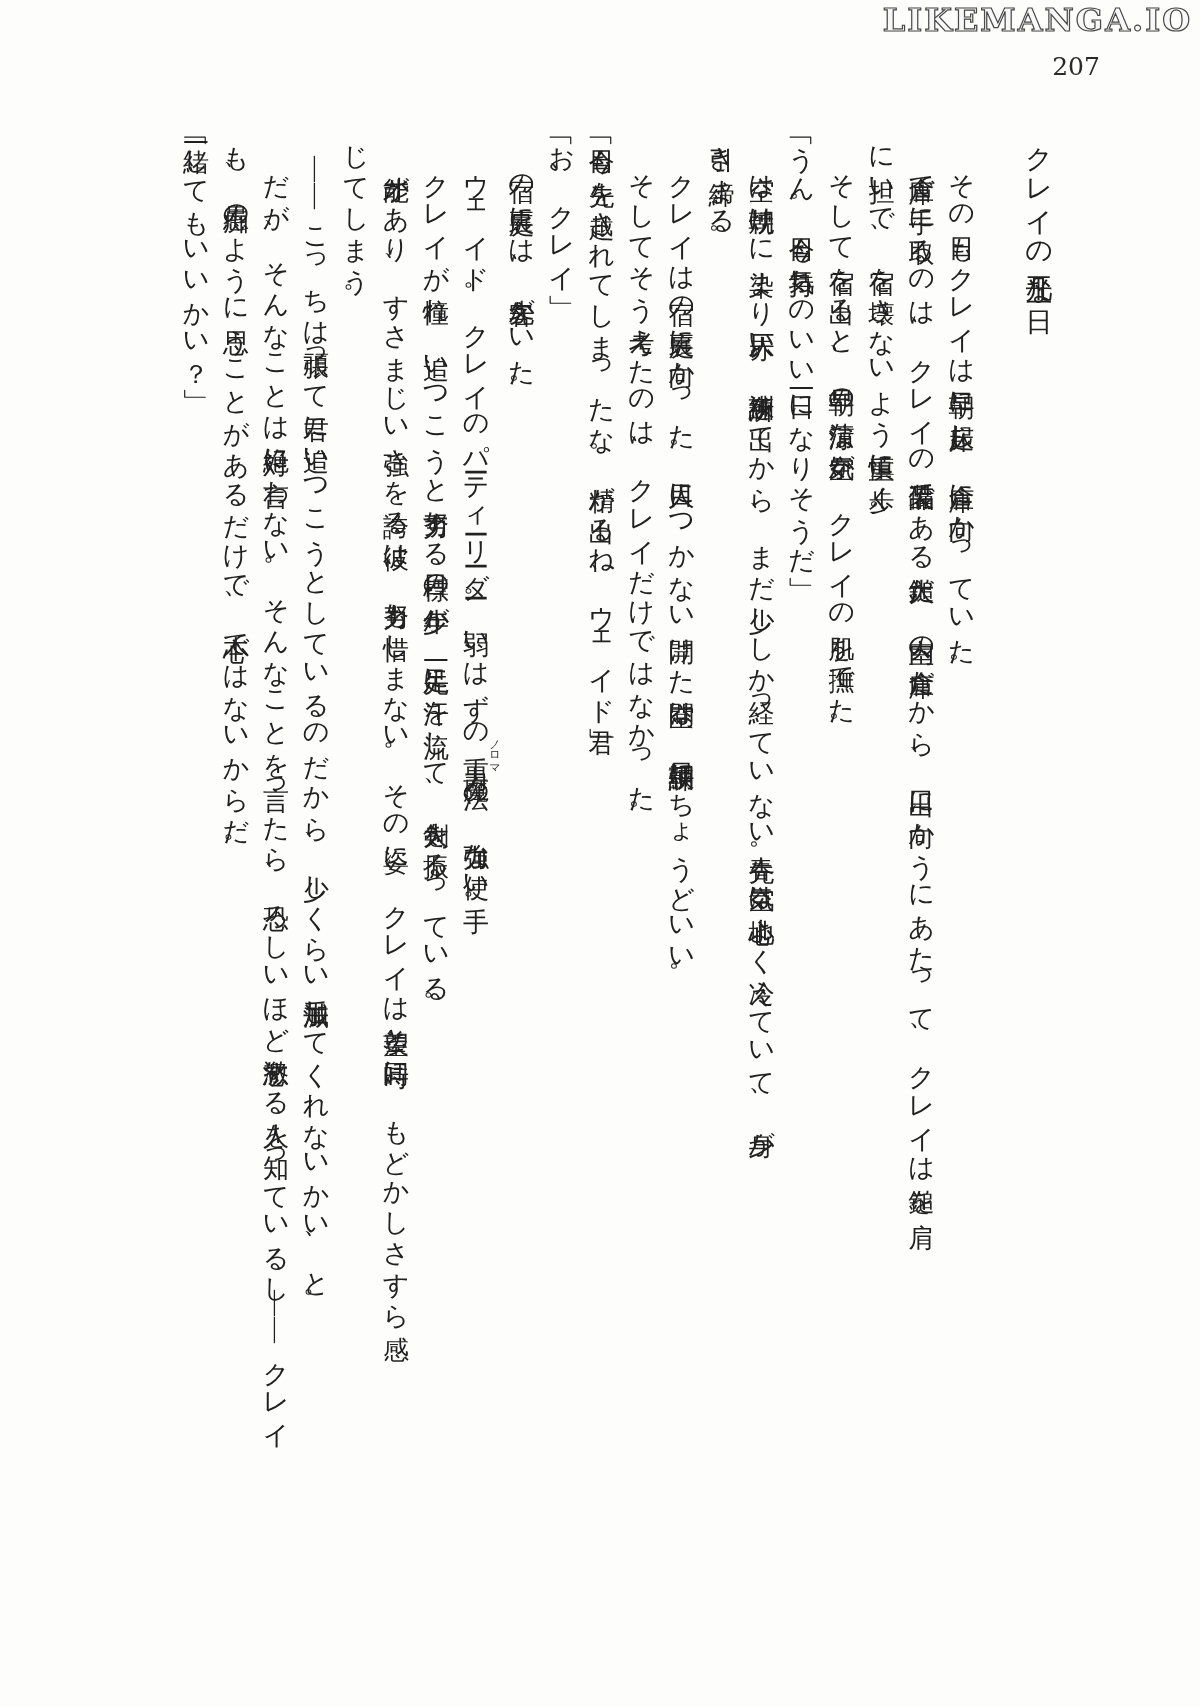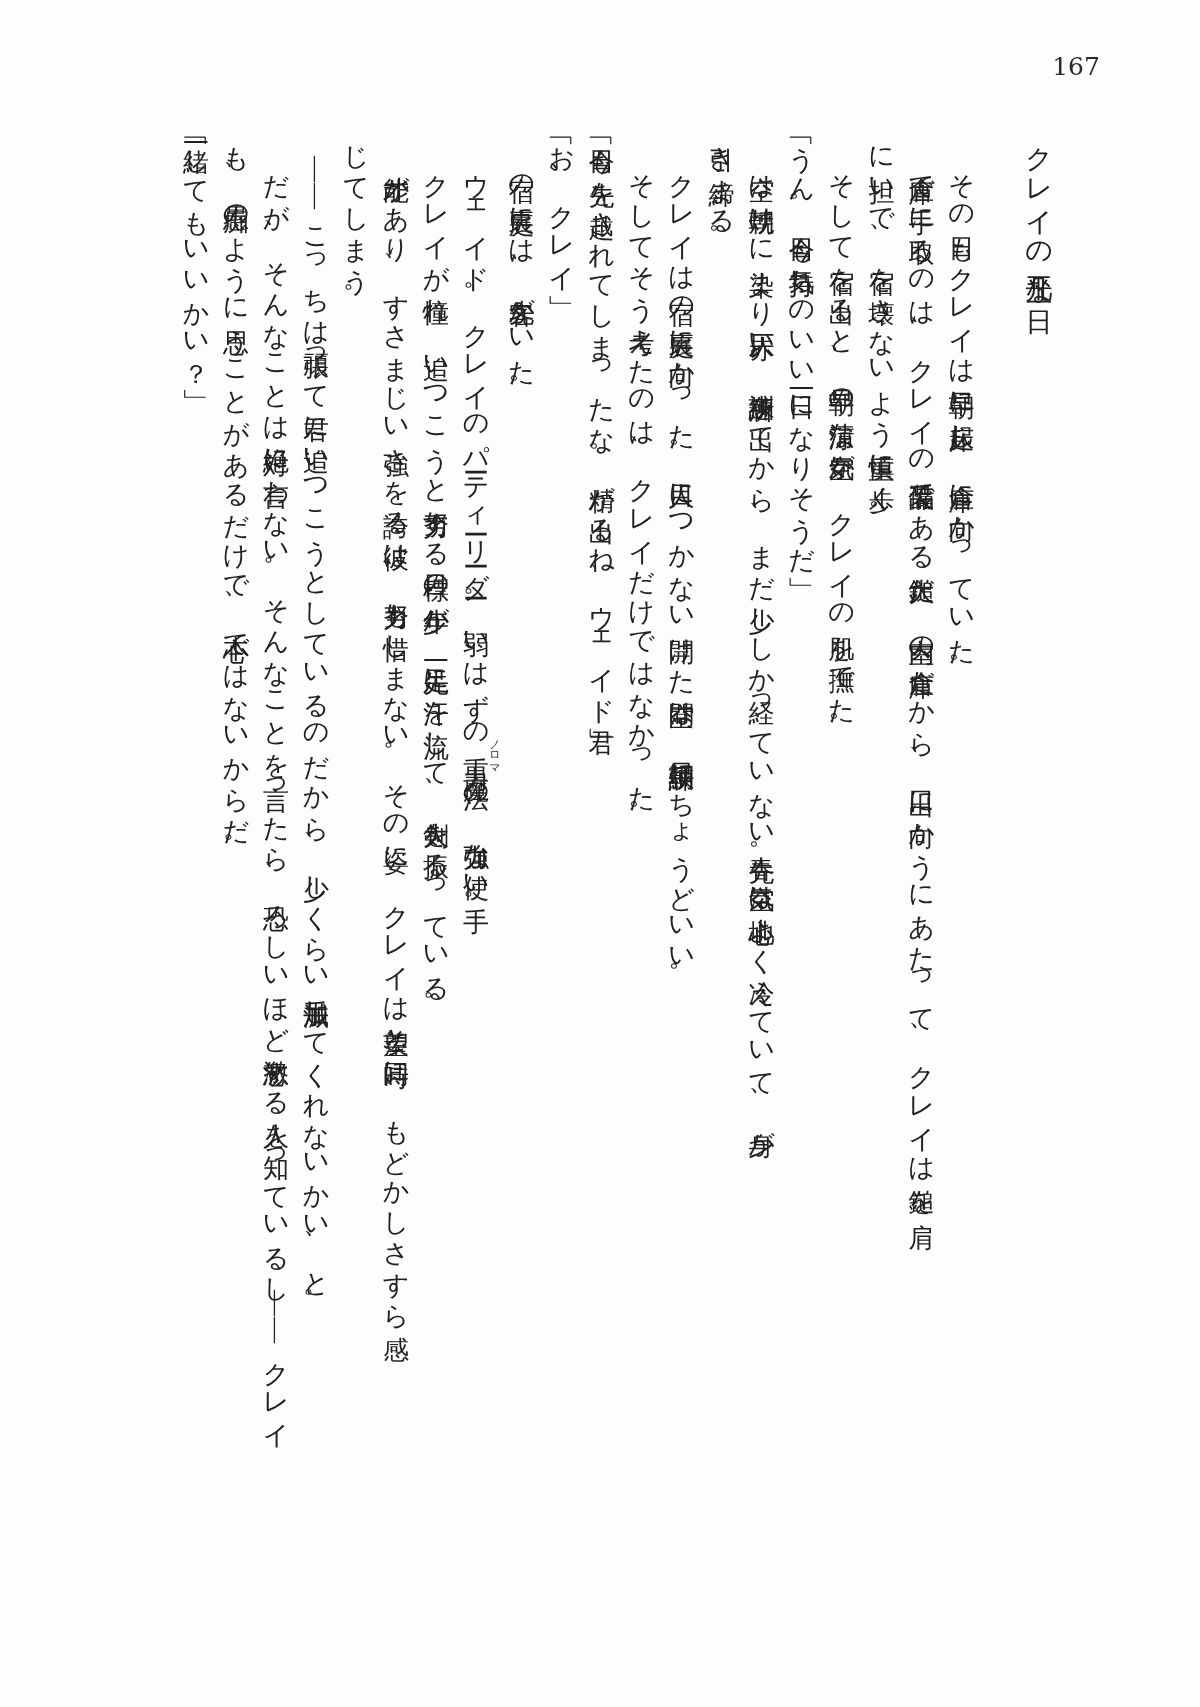--- a/index.html
+++ b/index.html
@@ -57,19 +57,20 @@
   rt {
     font-size:11px;
     letter-spacing:0;
     color:#2a2a2a;
   }
 </style>
 </head>
 <body>
 
 <div class="page">
-  <div class="page-number">167</div>
+  <div class="watermark">LikeManga.Io</div>
+  <div class="page-number">207</div>
   <div class="text-block">
     <div class="line title-line">クレイの平凡な一日</div>
     
     <span style="display:contents"><div class="line indent">その日もクレイは早朝に起床し、倉庫に向かっていた。</div><div class="line indent">倉庫で手に取るのは、クレイの装備品である大鎚だ。室内の倉庫だから、出口に向かうにあたって、クレイは鎚を肩</div><div class="line">に担いで、宿を壊さないよう慎重に歩く。</div><div class="line indent">そして宿を出ると、早朝の清涼な空気が、クレイの肌を撫でた。</div><div class="line">「うん。今日も気持ちのいい一日になりそうだ」</div><div class="line indent">空は朝焼けに染まり仄赤い。訓練所を出てから、まだ少ししか経っていない春先。空気は心地よく冷えていて、身が</div><div class="line">引き締まる。</div><div class="line indent">クレイは宿の裏庭に向かった。人目につかない開けた空間は、早朝訓練にちょうどいい。</div><div class="line indent">そしてそう考えたのは、クレイだけではなかった。</div><div class="line">「今日も先を越されてしまったな。精が出るね、ウェイド君」</div><div class="line">「お、クレイ」</div><div class="line indent">宿の裏庭には、先客がいた。</div><div class="line indent">ウェイド。クレイのパーティーリーダー。弱いはずの<ruby>重力魔法<rt>ノロマ</rt></ruby>の、強力な使い手。</div><div class="line indent">クレイが憧れ、追いつこうと努力する目標の少年が、一足先に汗を流して、大剣を振るっている。</div><div class="line indent">才能があり、すさまじい強さを誇る彼は、努力も惜しまない。その姿に、クレイは羨望と同時に、もどかしさすら感</div><div class="line">じてしまう。</div><div class="line indent">――こっちは頑張って君に追いつこうとしているのだから、少しくらい手加減してくれないかい、と。</div><div class="line indent">だが、そんなことは絶対に言わない。そんなことを言ったら、恐ろしいほど激怒する人を知っているし――クレイ</div><div class="line">も、愚痴のように思うことがあるだけで、本心ではないからだ。</div><div class="line">「一緒してもいいかい？」</div></span>
   </div>
 </div>
 
 </body></html>

